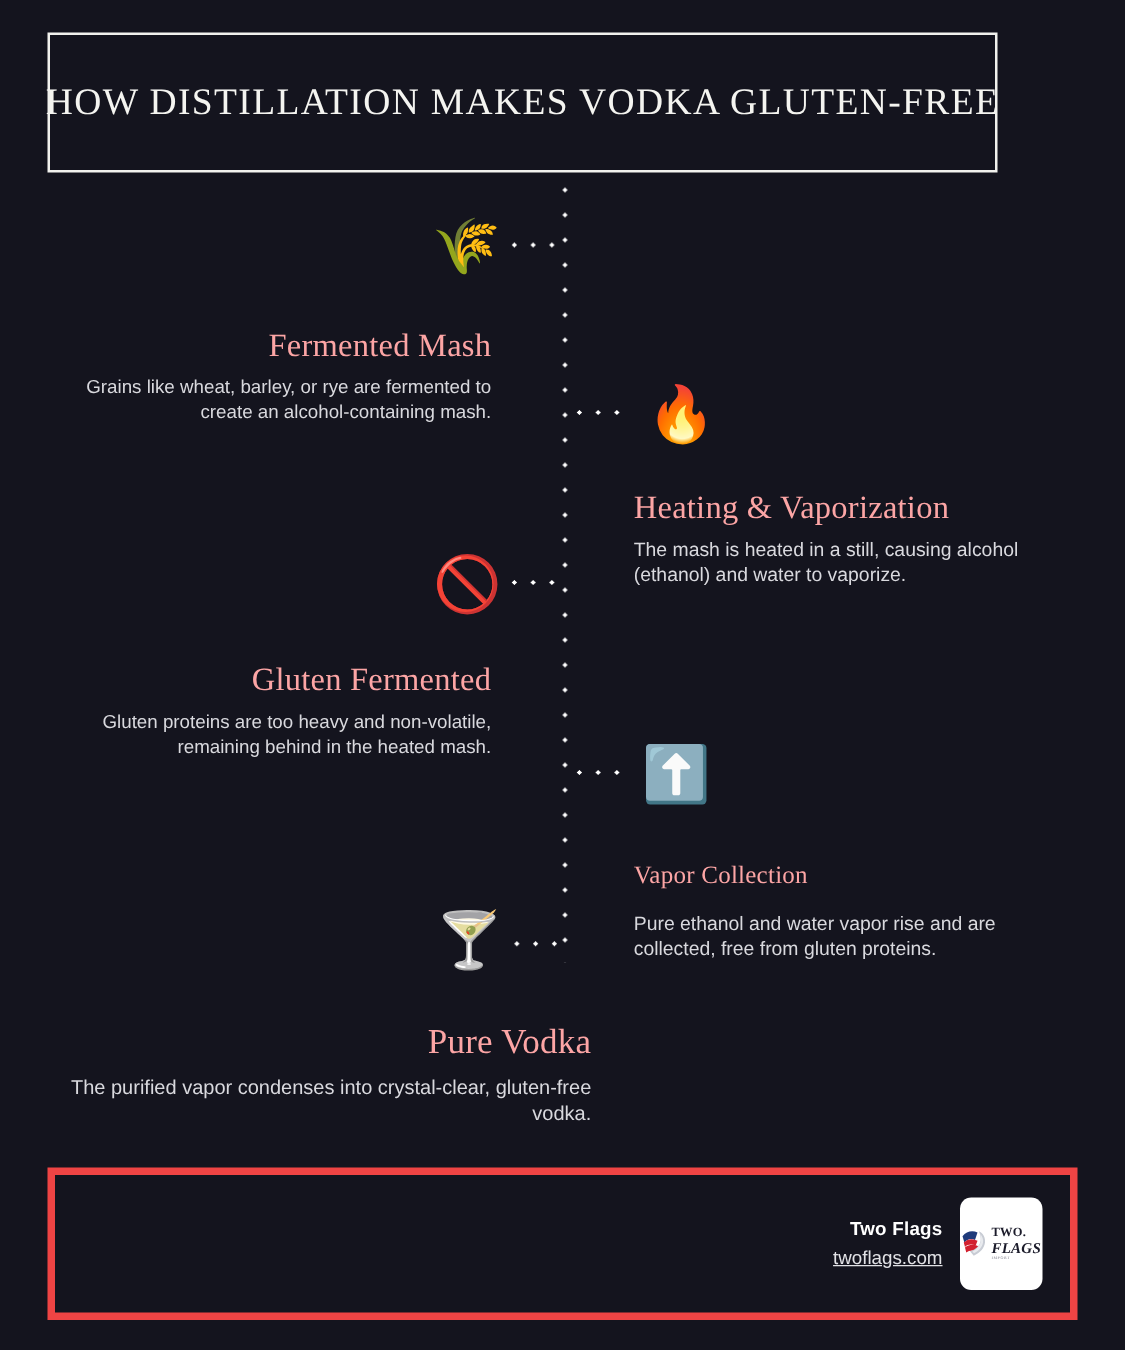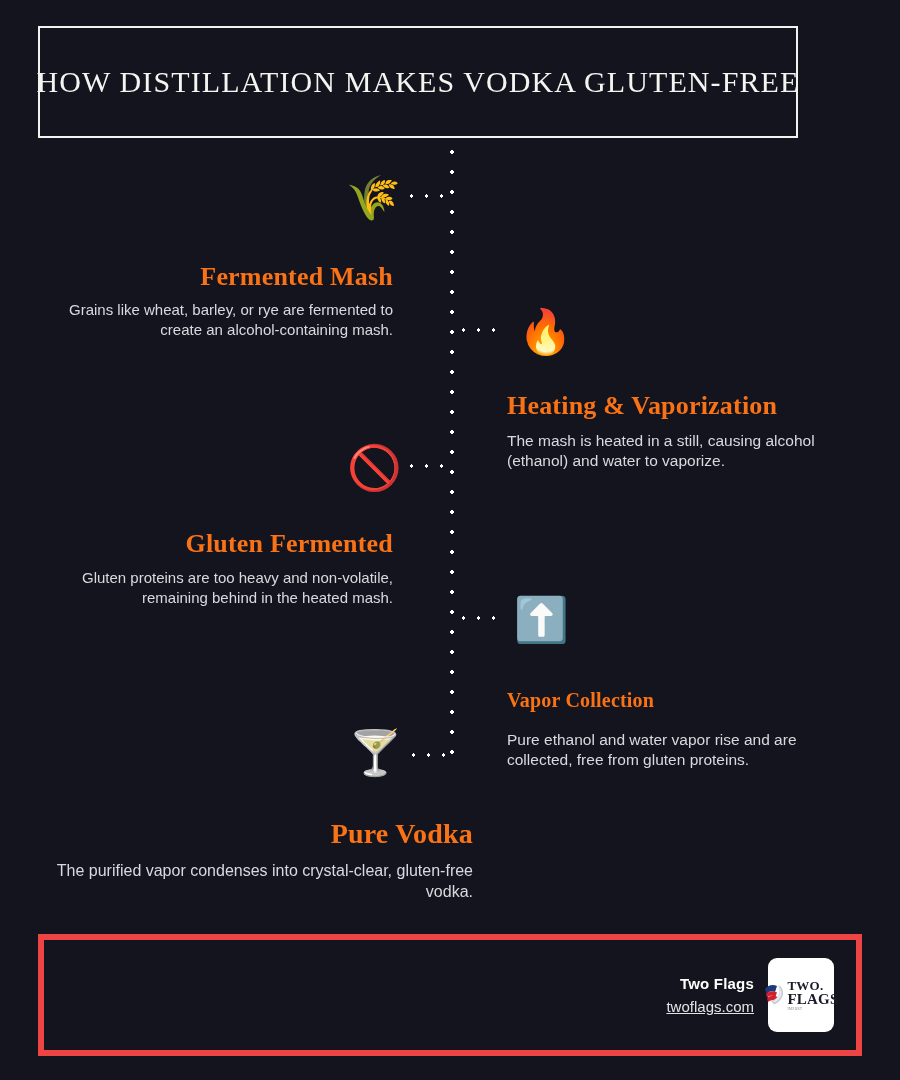--- a/index.html
+++ b/index.html
@@ -68,22 +68,22 @@
 
   .step-emoji {
     position: absolute;
     font-family: "DejaVu Sans", sans-serif;
     line-height: 1;
     user-select: none;
   }
 
   .step-title {
     font-family: "Liberation Serif", "DejaVu Serif", serif;
-    color: #f97316;
-    font-weight: 700;
+    color: #fca5a5;
+    font-weight: 400;
     letter-spacing: 0.2px;
   }
 
   .step-desc {
     color: #d9d9de;
     font-family: "Liberation Sans", sans-serif;
     line-height: 1.32;
     font-weight: 400;
   }
 
@@ -142,22 +142,22 @@
     gap: 2px;
   }
   #logo-mark { width: 22px; height: 24px; display: block; }
   #logo-words {
     display: flex;
     flex-direction: column;
     line-height: 1;
     font-family: "Liberation Serif", "DejaVu Serif", serif;
     color: #1b1b2a;
   }
-  .logo-word-1 { font-size: 13px; font-weight: 700; letter-spacing: 0.2px; }
-  .logo-word-2 { font-size: 15px;   font-weight: 700; letter-spacing: 0.2px; }
+  .logo-word-1 { font-size: 10px; font-weight: 700; letter-spacing: 0.2px; }
+  .logo-word-2 { font-size: 12px;   font-weight: 700; letter-spacing: 0.2px; font-style: italic; }
   .logo-word-3 { font-size: 3.2px; letter-spacing: 0.5px; color: #7a7a88; margin-top: 1px; }
 </style>
 </head>
 <body>
 
 <div id="infographic">
 
   <div id="title-banner">
     <div id="title-text">HOW DISTILLATION MAKES VODKA GLUTEN-FREE</div>
   </div>

